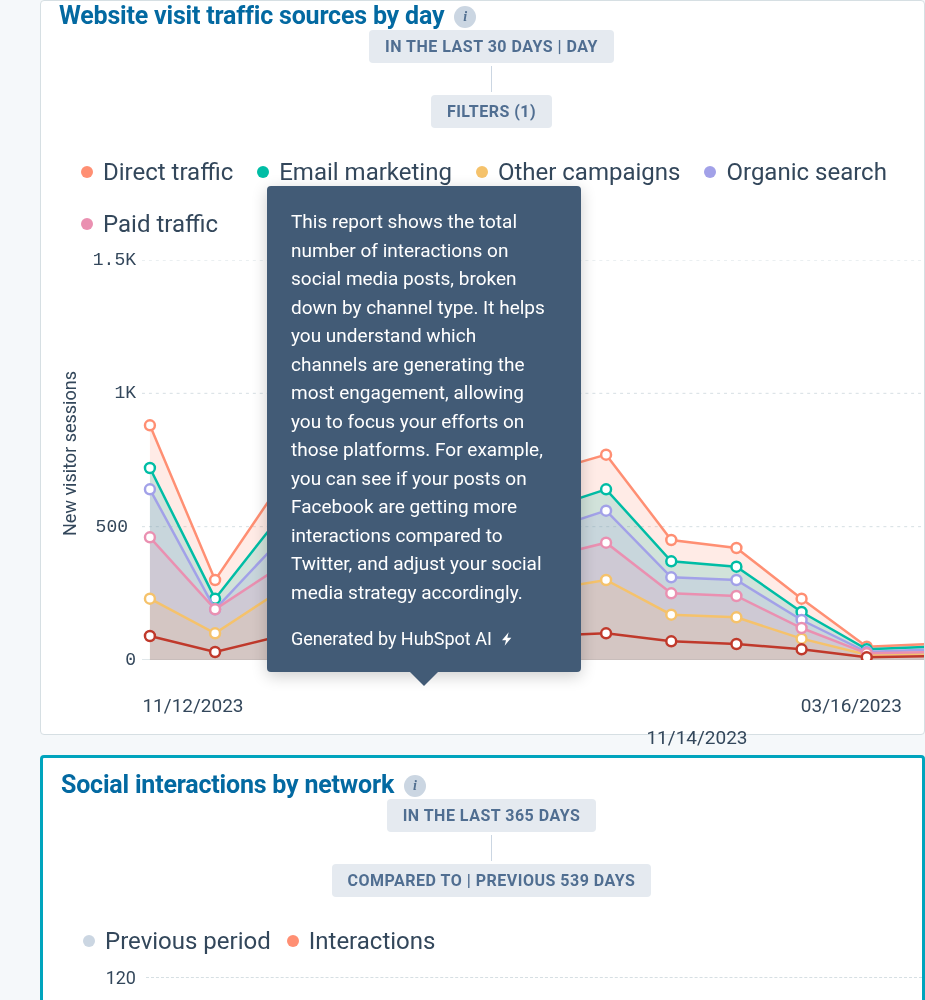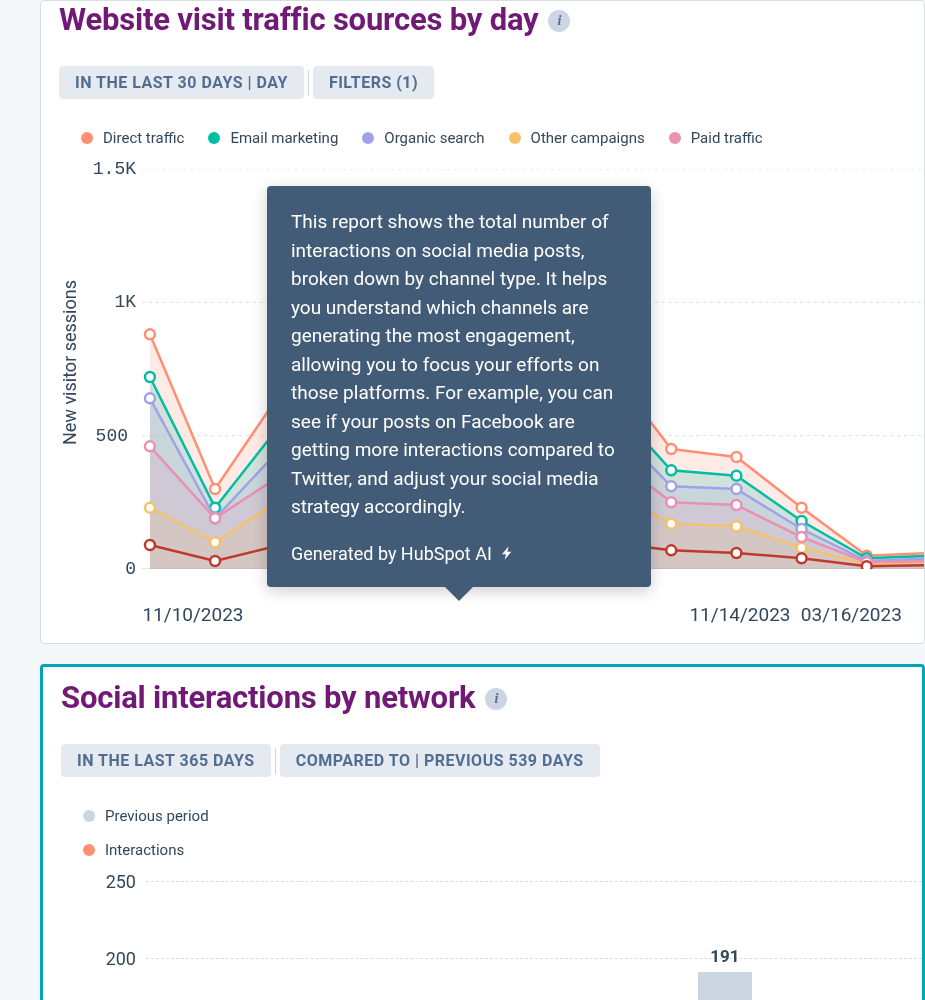--- a/index.html
+++ b/index.html
@@ -21,23 +21,23 @@
       position: relative;
     }
     .card + .card { margin-top: 20px; }
     .card-title-row {
       display: flex;
       align-items: center;
       gap: 10px;
       padding-top: 0px;
     }
     .card-title {
-      font-size: 31px;
+      font-size: 25px;
       font-weight: 700;
-      color: #701a75;
+      color: #0369a1;
       letter-spacing: -0.2px;
     }
     .info-icon {
       width: 22px;
       height: 22px;
       border-radius: 50%;
       background: #cbd6e2;
       color: #516f90;
       display: inline-flex;
       align-items: center;
@@ -47,21 +47,22 @@
       font-weight: 700;
       font-size: 14px;
       cursor: pointer;
       position: relative;
       top: 1px;
     }
     .chips {
       display: flex;
       align-items: center;
       gap: 3px;
-      margin-top: 28px;
+      margin-top: 0;
+      flex-direction: column;
     }
     .chip {
       background: #e5eaf0;
       color: #506e91;
       font-size: 16px;
       font-weight: 700;
       letter-spacing: 0.5px;
       padding: 7px 16px 7px 16px;
       border-radius: 4px;
     }
@@ -69,21 +70,21 @@
       width: 1px;
       height: 26px;
       background: #cbd6e2;
       margin: 0 1px;
     }
     .legend {
       display: flex;
       gap: 24px;
       margin: 30px 0 0 22px;
       flex-wrap: wrap;
-      font-size: 15px;
+      font-size: 24px;
       color: #33475b;
     }
     .leg {
       display: inline-flex;
       align-items: center;
       gap: 10px;
     }
     .dot {
       width: 12px;
       height: 12px;
@@ -131,21 +132,21 @@
     .xlab {
       position: absolute;
       transform: translateX(-50%);
       font-size: 19px;
       color: #33475b;
       white-space: nowrap;
     }
     
     .tooltip {
       position: absolute;
-      width: 384px;
+      width: 314px;
       background: #425b76;
       color: #fff;
       border-radius: 4px;
       padding: 22px 24px 20px 24px;
       font-size: 19px;
       line-height: 1.5;
       z-index: 50;
       box-shadow: 0 4px 16px rgba(0,0,0,0.2);
     }
     .tooltip::after {
@@ -238,26 +239,26 @@
   <div class="legend" id="legend1">
       <span class="leg">
         <span class="dot" style="background: rgb(255, 143, 115);"></span>
         <span>Direct traffic</span>
       </span>
       <span class="leg">
         <span class="dot" style="background: rgb(0, 189, 165);"></span>
         <span>Email marketing</span>
       </span>
       <span class="leg">
+        <span class="dot" style="background: rgb(245, 194, 107);"></span>
+        <span>Other campaigns</span>
+      </span>
+      <span class="leg">
         <span class="dot" style="background: rgb(162, 161, 232);"></span>
         <span>Organic search</span>
-      </span>
-      <span class="leg">
-        <span class="dot" style="background: rgb(245, 194, 107);"></span>
-        <span>Other campaigns</span>
       </span>
       <span class="leg">
         <span class="dot" style="background: rgb(234, 144, 177);"></span>
         <span>Paid traffic</span>
       </span>
     </div>
 
   <div class="linechart-wrap">
     <div class="ylabel">New visitor sessions</div>
     <div style="width:56px; position:relative;" id="yaxis1">
@@ -364,57 +365,57 @@
           <circle cx="534.6666666666666" cy="381.3333333333333" r="5" fill="#fff" stroke="#c0392b" stroke-width="2.5"></circle>
           <circle cx="600.5" cy="384" r="5" fill="#fff" stroke="#c0392b" stroke-width="2.5"></circle>
           <circle cx="666.3333333333334" cy="389.3333333333333" r="5" fill="#fff" stroke="#c0392b" stroke-width="2.5"></circle>
           <circle cx="732.1666666666666" cy="397.3333333333333" r="5" fill="#fff" stroke="#c0392b" stroke-width="2.5"></circle>
           <circle cx="798" cy="396" r="5" fill="#fff" stroke="#c0392b" stroke-width="2.5"></circle>
           <circle cx="863.8333333333333" cy="384" r="5" fill="#fff" stroke="#c0392b" stroke-width="2.5"></circle>
         </svg>
       </div>
   </div>
   <div class="xlabels" id="xaxis1">
-      <div class="xlab" style="left: 64px;">11/10/2023</div>
-      <div class="xlab" style="left: 611px;">11/14/2023</div>
+      <div class="xlab" style="left: 64px;">11/12/2023</div>
+      <div class="xlab" style="left: 568px; margin-top: 32px;">11/14/2023</div>
       <div class="xlab" style="left: 722.333px;">03/16/2023</div>
     </div>
 </div>
 
 <div class="card selected" style="padding-top:12px;">
   <div class="card-title-row">
     <h2 class="card-title">Social interactions by network</h2>
     <span class="info-icon" id="info2">i</span>
   </div>
   <div class="chips">
     <span class="chip">IN THE LAST 365 DAYS</span>
     <span class="pipe"></span>
     <span class="chip">COMPARED TO | PREVIOUS 539 DAYS</span>
   </div>
 
-  <div class="legend" id="legend2" style="gap:16px;flex-direction:column;">
+  <div class="legend" id="legend2" style="gap:16px;">
       <span class="leg">
         <span class="dot" style="background: rgb(203, 214, 226);"></span>
         <span>Previous period</span>
       </span>
       <span class="leg">
         <span class="dot" style="background: rgb(255, 143, 115);"></span>
         <span>Interactions</span>
       </span>
     </div>
 
   <div class="barchart-wrap">
     <div class="ylabel2">ons</div>
     <div style="width:48px; position:relative;" id="yaxis2"></div>
     <div class="barplot" id="plot2">
         <div class="baryl" style="top: 153.846px;">150</div>
         <div class="ygrid" style="top: 76.9231px;"></div>
         <div class="baryl" style="top: 76.9231px;">200</div>
         <div class="ygrid" style="top: 0px;"></div>
-        <div class="baryl" style="top: 0px;">250</div>
+        <div class="baryl" style="top: 0px;">120</div>
         <div class="bar" style="left: 552px; height: 109.231px; background: rgb(203, 214, 226);"></div>
         <div class="bar-label" style="left: 579px; top: 90.7692px;">191</div>
       </div>
   </div>
 </div>
 
 <div class="tooltip" id="tooltip" style="left:267px; top:186px;">
   <div>This report shows the total number of interactions on social media posts, broken down by channel type. It helps you understand which channels are generating the most engagement, allowing you to focus your efforts on those platforms. For example, you can see if your posts on Facebook are getting more interactions compared to Twitter, and adjust your social media strategy accordingly.</div>
   <div class="tooltip-footer">
     <span>Generated by HubSpot AI</span>

